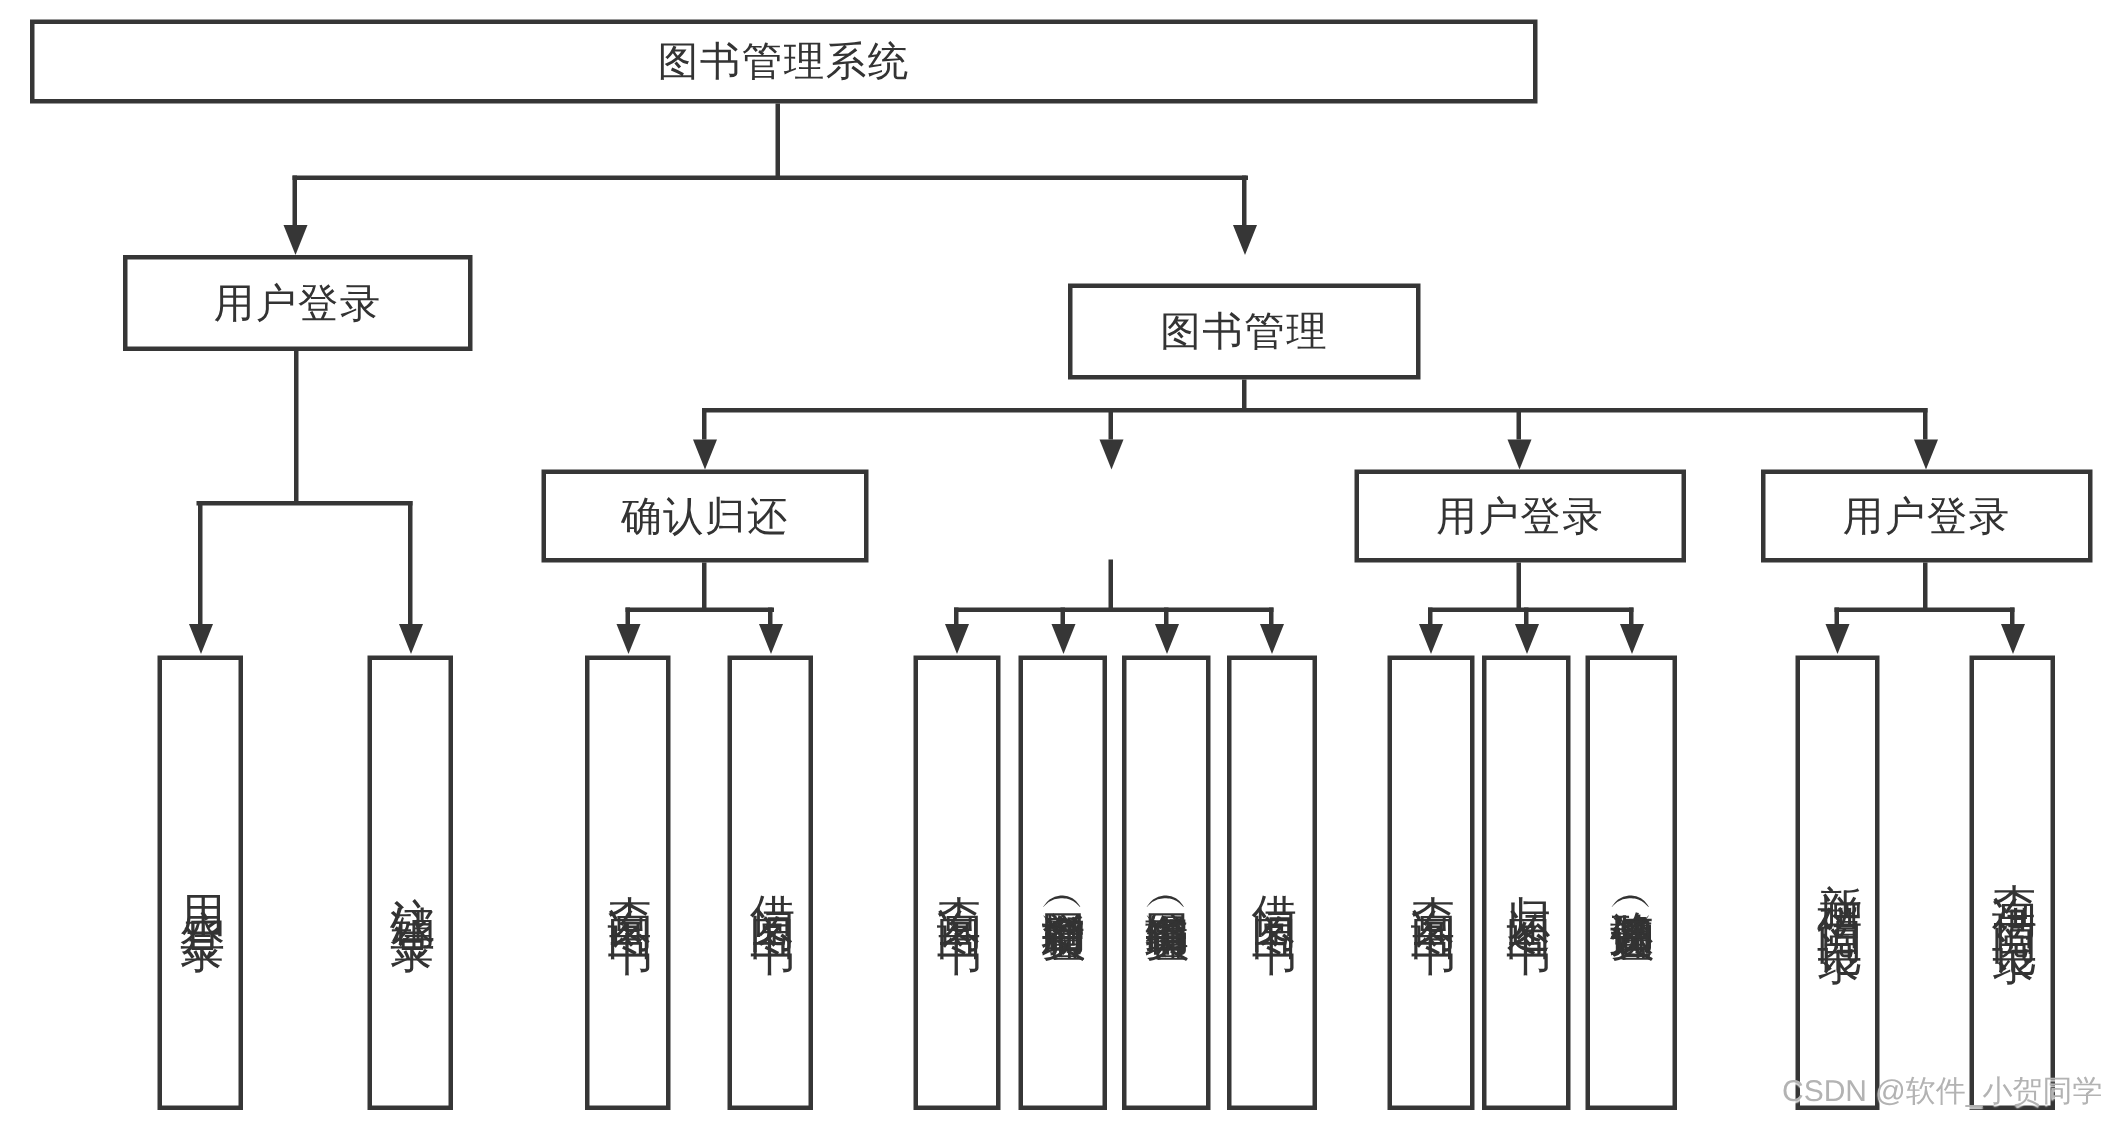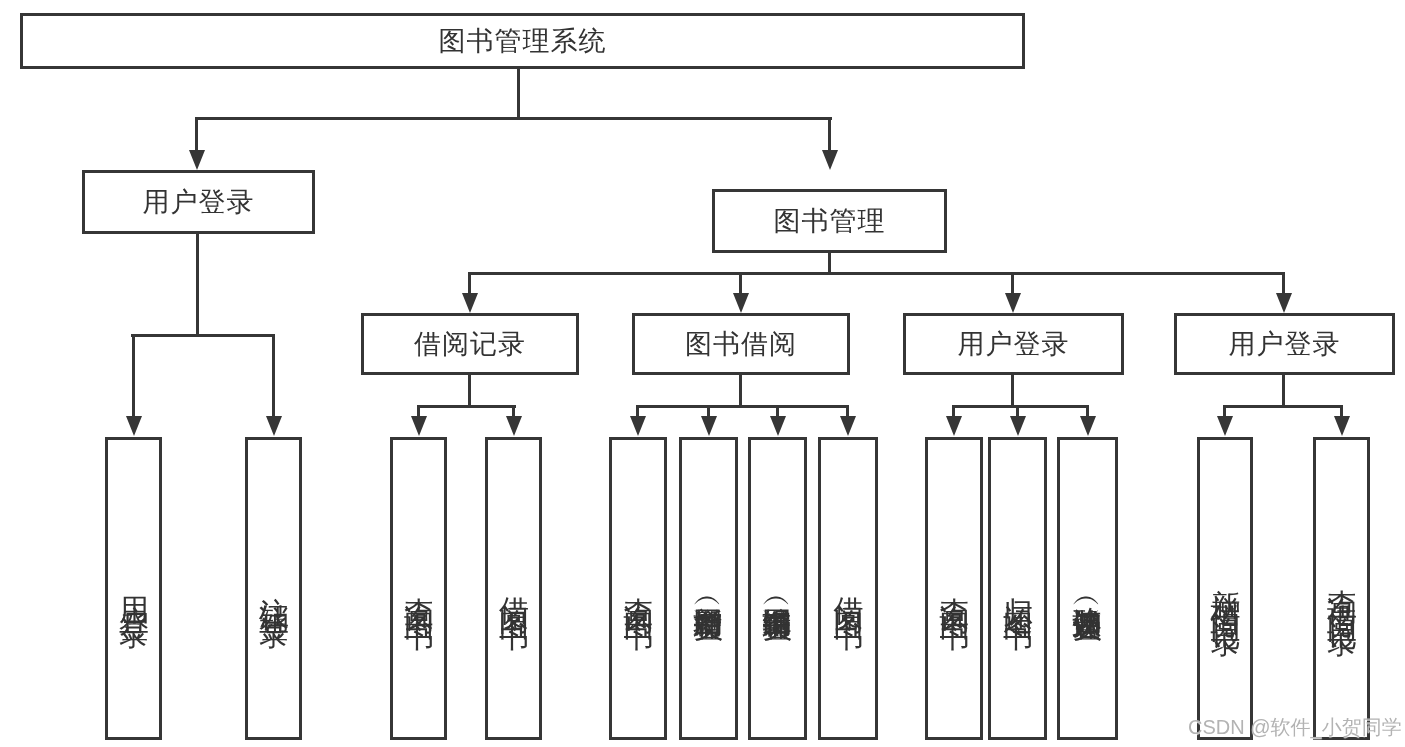--- a/index.html
+++ b/index.html
@@ -96,22 +96,21 @@
   <div class="arrow" style="left:132px; top:334px; height:82px;"></div>
   <div class="arrow" style="left:272px; top:334px; height:82px;"></div>
 
   <div class="vline" style="left:828px; top:231px; height:42px;"></div>
   <div class="hline" style="left:468px; top:272px; width:817px;"></div>
   <div class="arrow" style="left:468px; top:272px; height:21px;"></div>
   <div class="arrow" style="left:739px; top:272px; height:21px;"></div>
   <div class="arrow" style="left:1011px; top:272px; height:21px;"></div>
   <div class="arrow" style="left:1282px; top:272px; height:21px;"></div>
 
-  <div class="hbox" style="left:361px; top:313px; width:218px; height:62px;">借阅记录</div>
-  <div class="hbox" style="left:632px; top:313px; width:218px; height:62px;">图书借阅</div>
+  <div class="hbox" style="left:361px; top:313px; width:218px; height:62px;">确认归还</div>
   <div class="hbox" style="left:903px; top:313px; width:221px; height:62px;">用户登录</div>
   <div class="hbox" style="left:1174px; top:313px; width:221px; height:62px;">用户登录</div>
 
   <div class="vline" style="left:468px; top:373px; height:34px;"></div>
   <div class="hline" style="left:417px; top:405px; width:99px;"></div>
   <div class="arrow" style="left:417px; top:405px; height:11px;"></div>
   <div class="arrow" style="left:512px; top:405px; height:11px;"></div>
 
   <div class="vline" style="left:739px; top:373px; height:34px;"></div>
   <div class="hline" style="left:636px; top:405px; width:213px;"></div>

